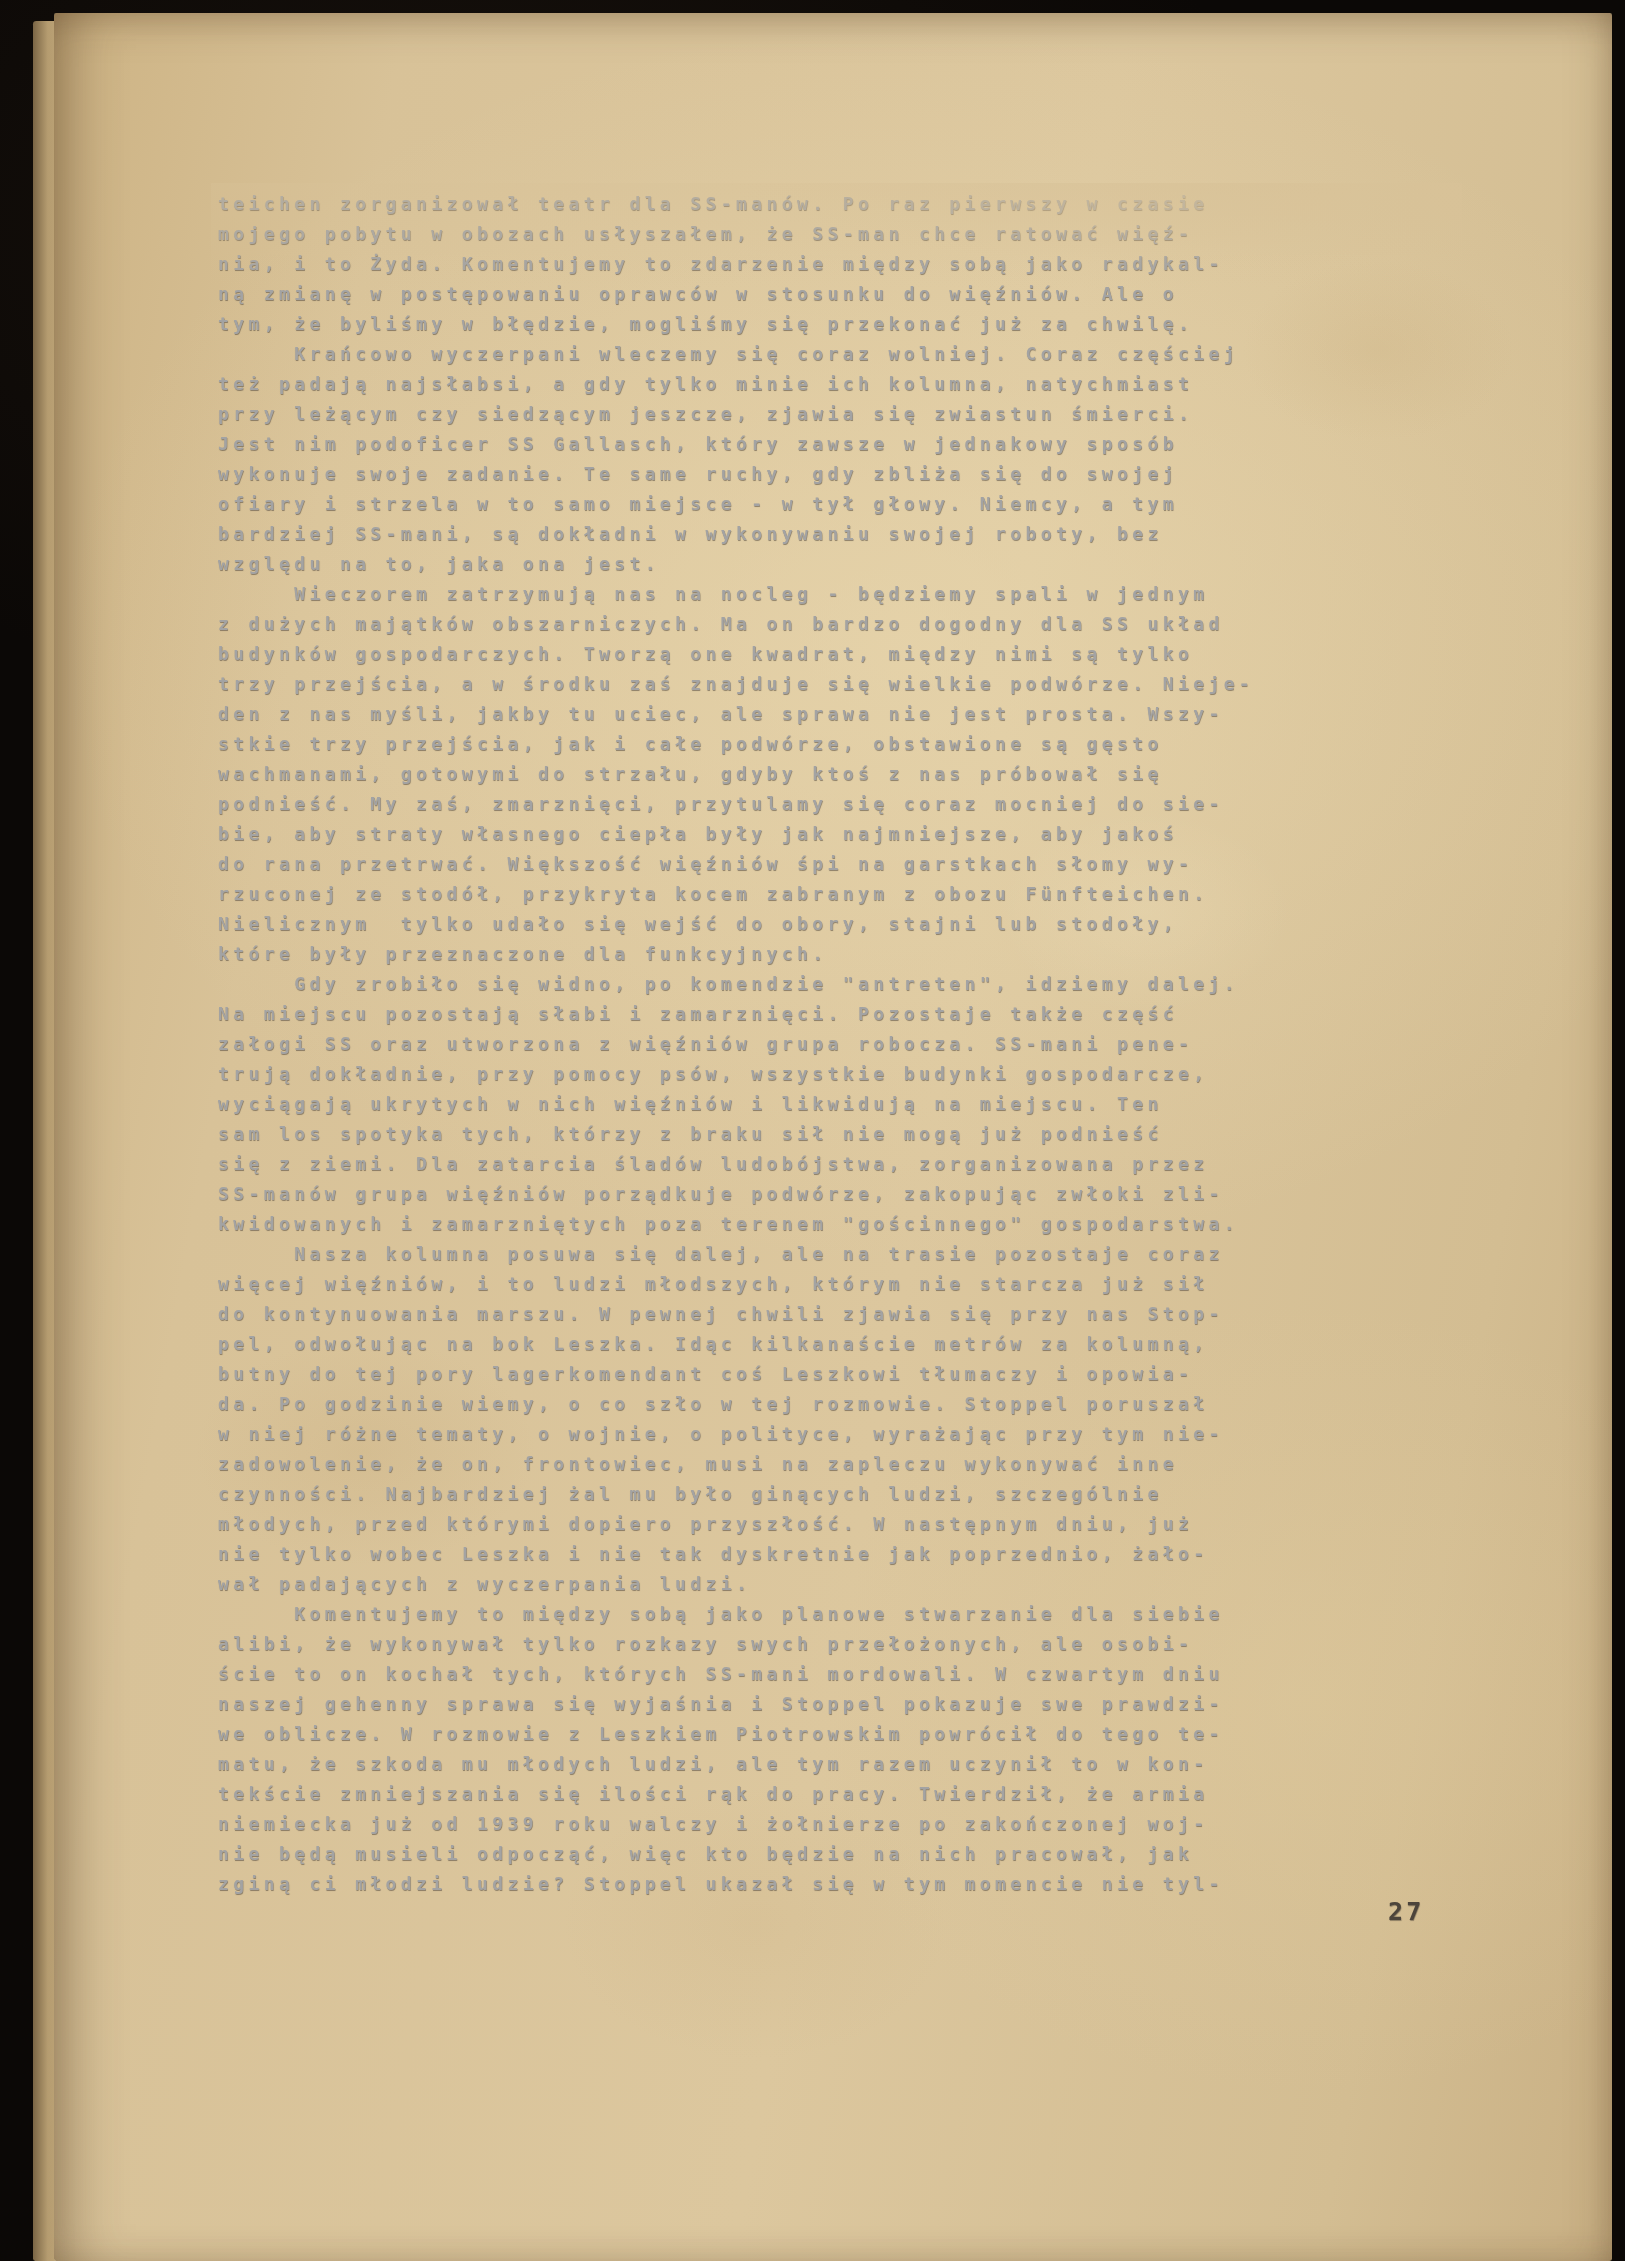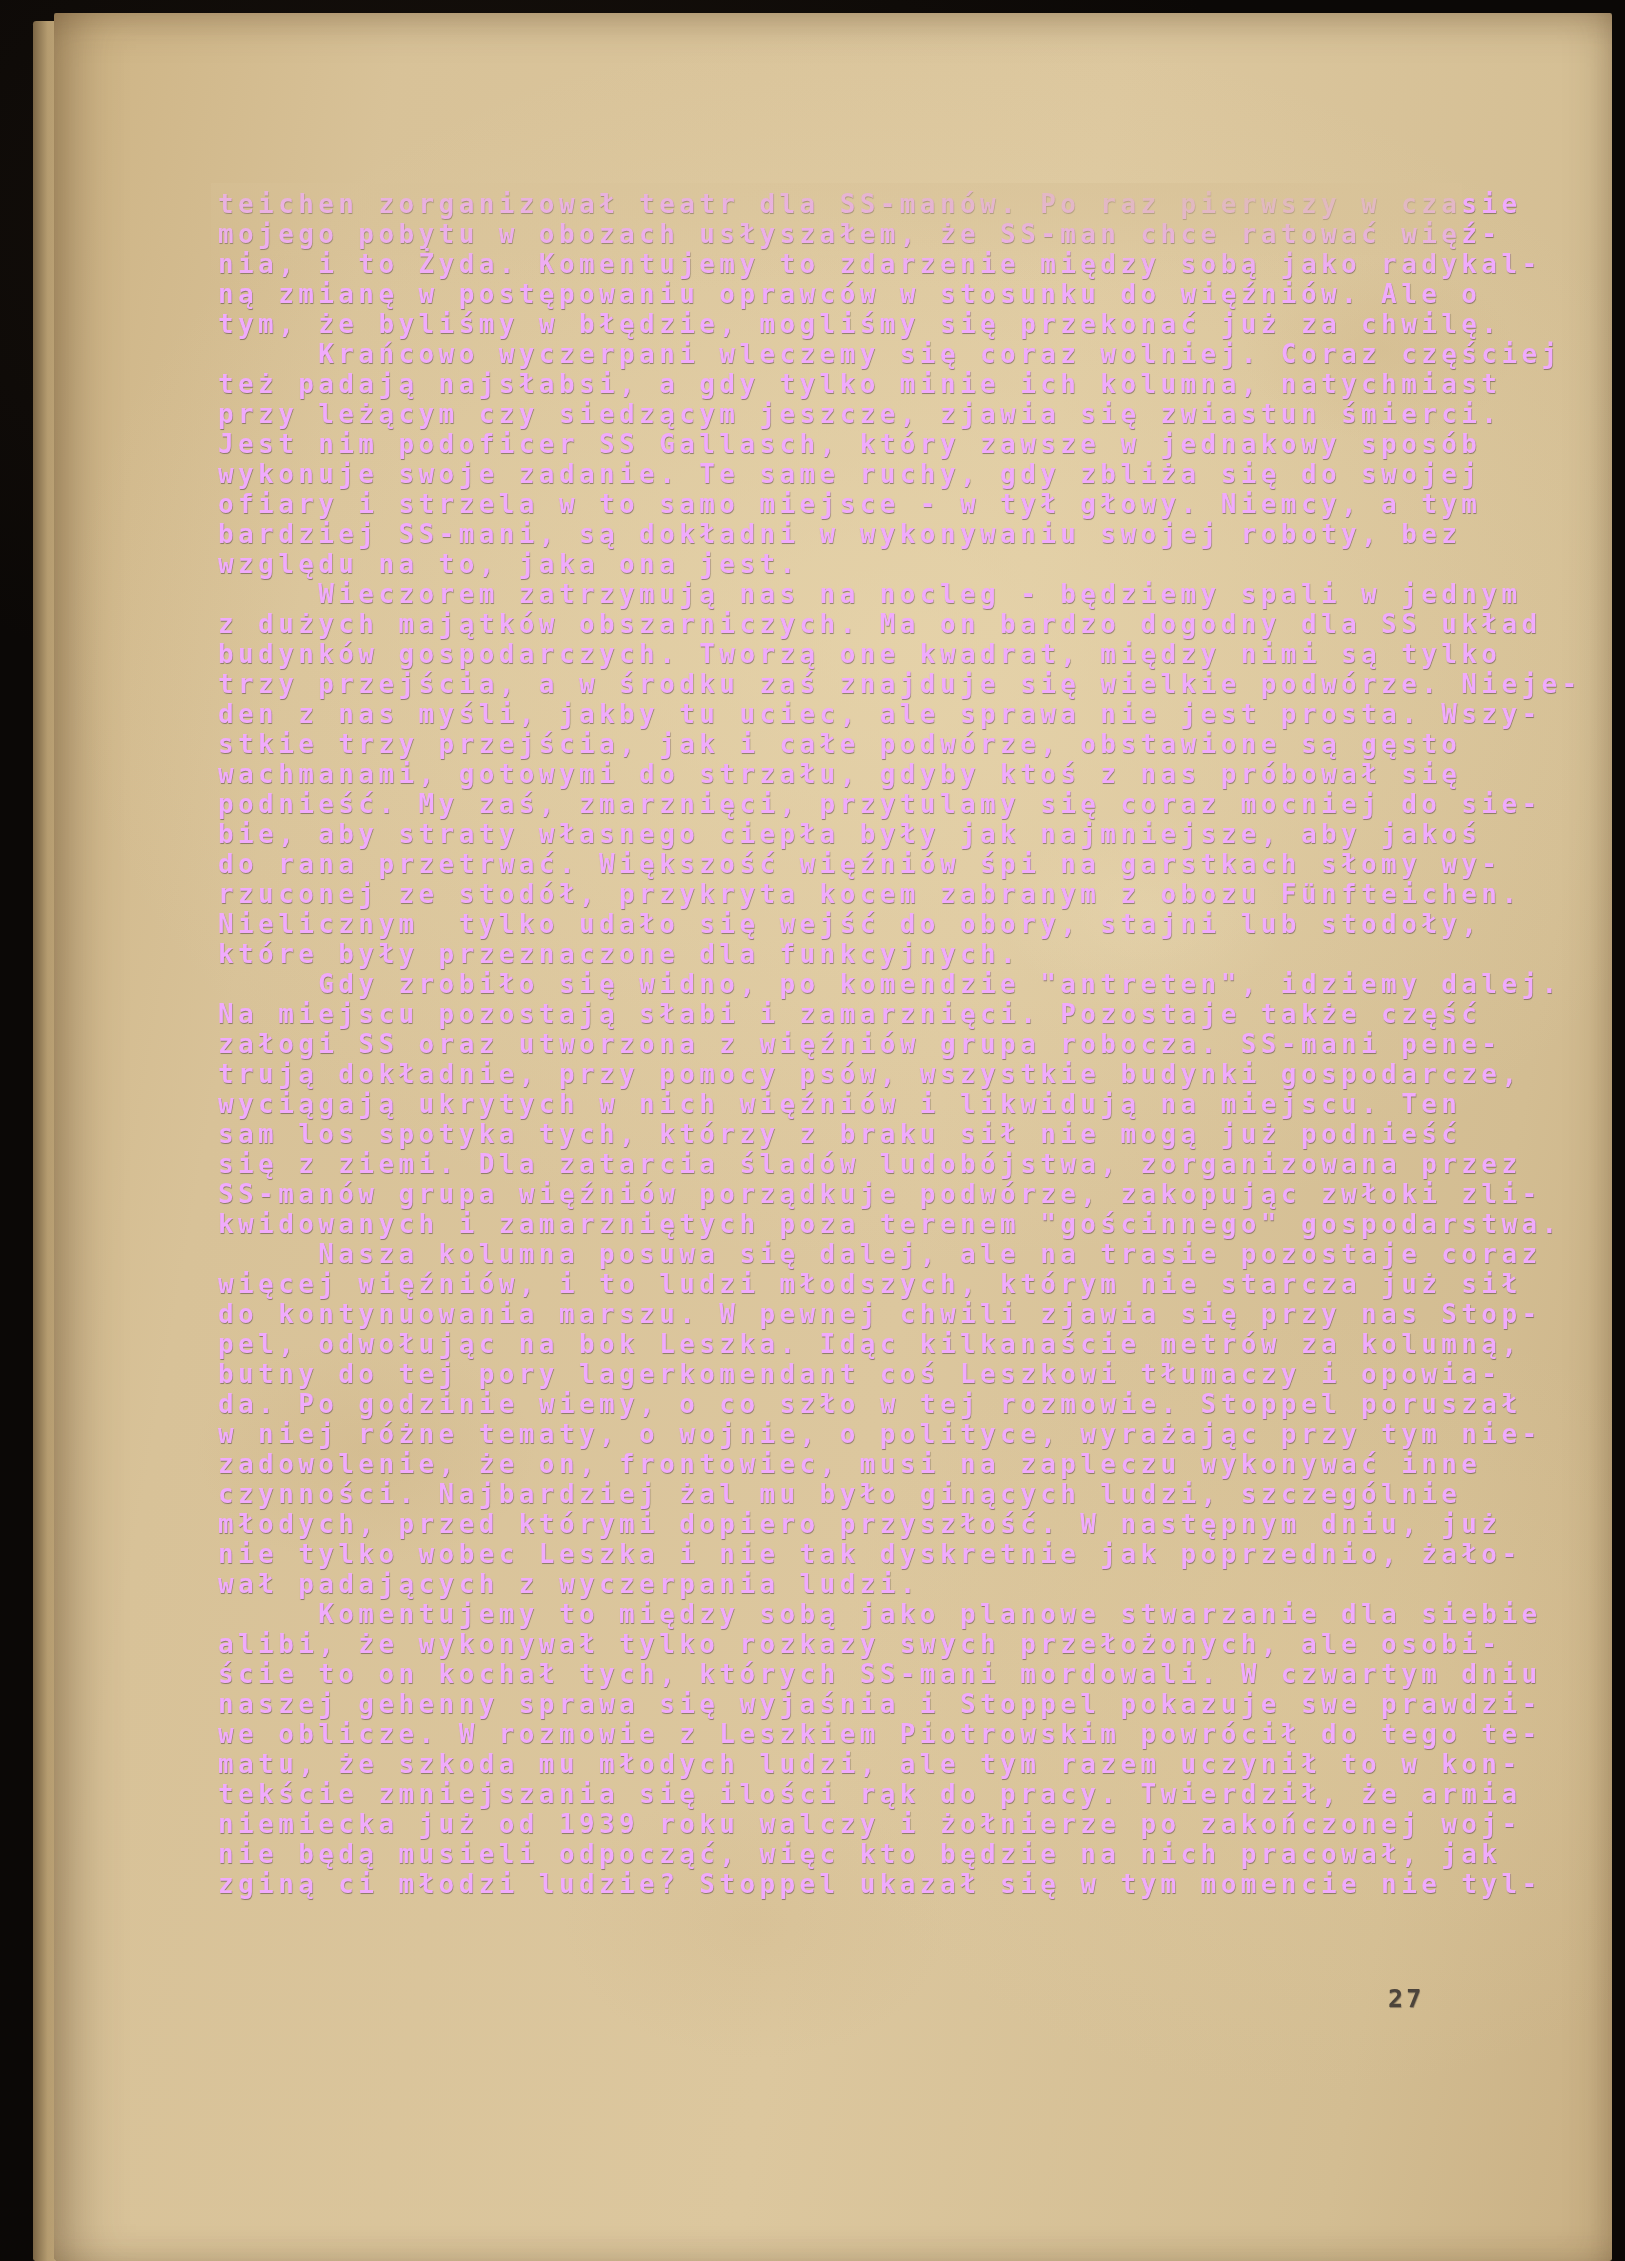--- a/index.html
+++ b/index.html
@@ -57,42 +57,42 @@
       radial-gradient(276px 195px at 45% 85%, rgba(195,165,115,0.15), rgba(0,0,0,0) 70%),
       radial-gradient(195px 130px at 85% 15%, rgba(195,165,115,0.18), rgba(0,0,0,0) 70%);
     pointer-events: none;
   }
   .text-block {
     position: absolute;
     left: 218px;
     top: 189px;
     white-space: pre;
     font-family: "DejaVu Sans Mono", monospace;
-    font-size: 26px;
+    font-size: 18px;
     font-weight: 700;
     line-height: 30px;
     letter-spacing: 4.4px;
-    color: #f0abfc;
+    color: #a3a3a3;
     text-shadow: 0.5px 0.5px 0.7px rgba(77,68,58,0.55);
   }
   .fade-top {
     position: absolute;
     left: 211px;
     top: 183px;
     width: 1251px;
     height: 106px;
     background:
       radial-gradient(731px 114px at 85% 0%, rgba(216,194,152,0.62), rgba(216,194,152,0) 75%),
       linear-gradient(rgba(216,194,152,0.35), rgba(216,194,152,0));
     pointer-events: none;
   }
   .page-number {
     position: absolute;
     left: 1388px;
-    top: 1984px;
+    top: 1897px;
     font-family: "DejaVu Sans Mono", monospace;
     font-size: 25px;
     font-weight: 700;
     letter-spacing: 3.3px;
     color: #4c443b;
     text-shadow: 0.5px 0.5px 0.7px rgba(77,68,58,0.5);
     text-align: center;
   }
 </style>
 </head>

